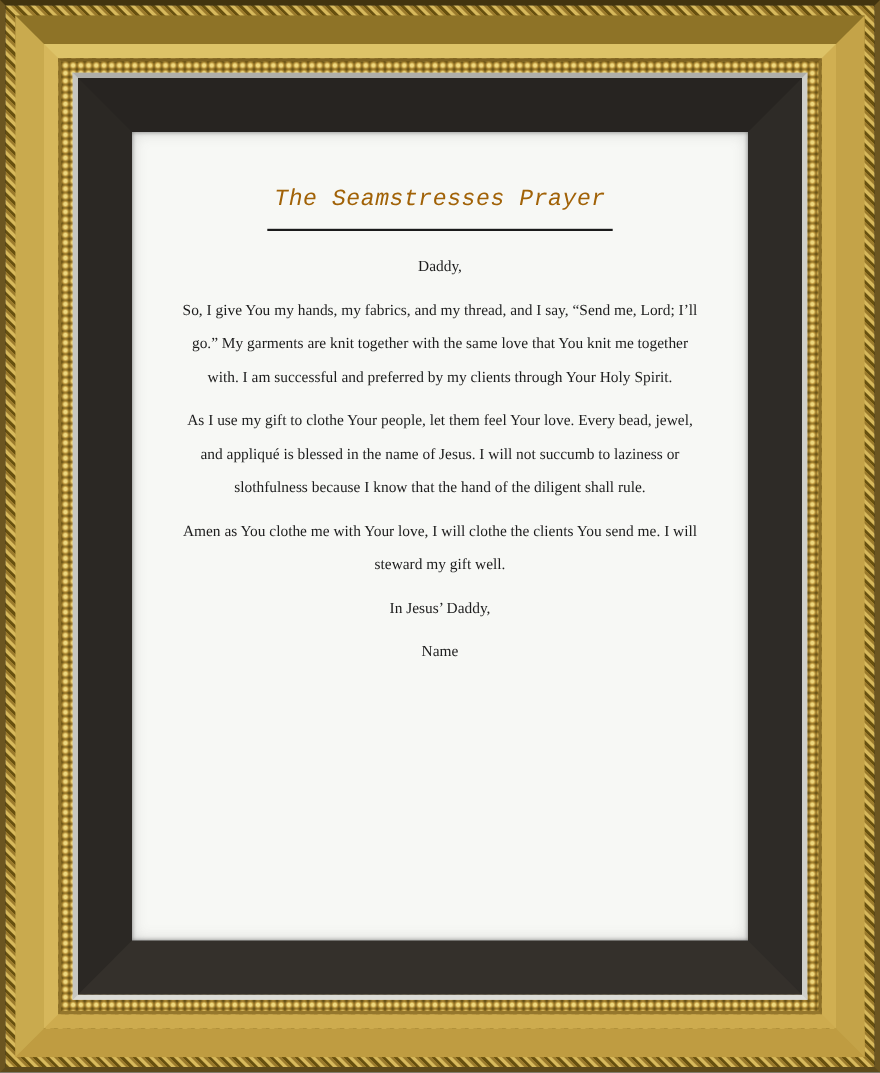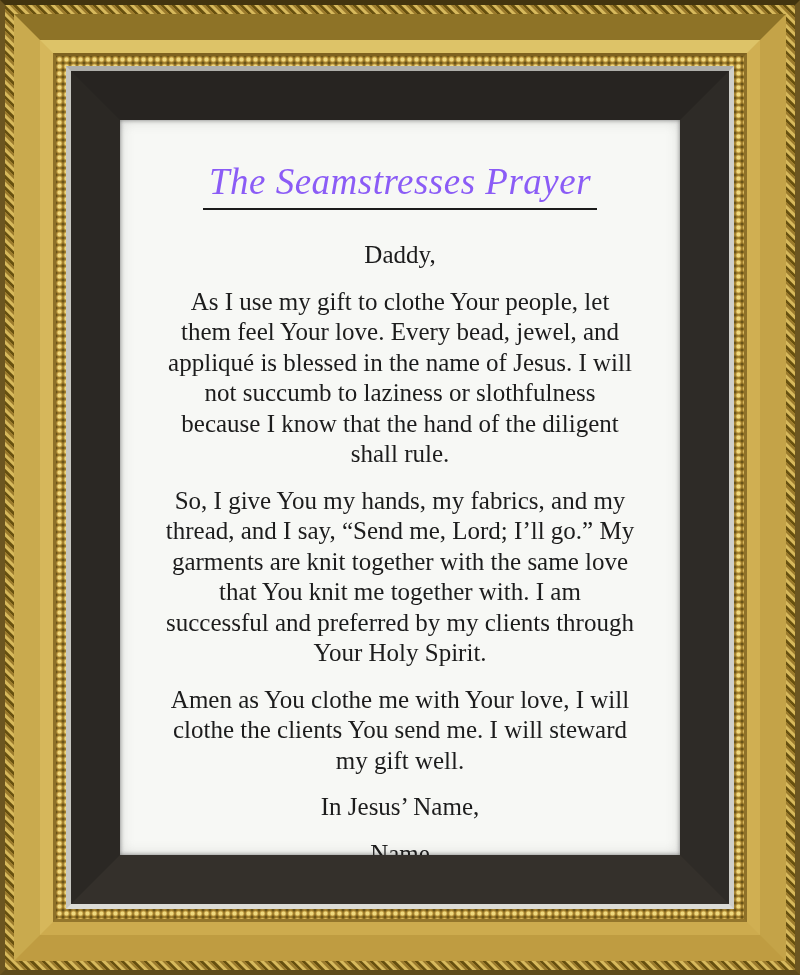--- a/index.html
+++ b/index.html
@@ -63,61 +63,61 @@
     height: 100%;
     background: #f7f8f5;
     box-shadow: inset 0 0 4px rgba(40,40,40,.55), inset 0 0 14px rgba(90,90,90,.22);
     padding: 42px 45px 0;
     text-align: center;
     overflow: hidden;
     color: #1c1c1c;
   }
   .title {
     display: inline-block;
-    font-family: Liberation Serif, serif;
+    font-family: Liberation Mono, monospace;
     font-style: italic;
     font-weight: 400;
-    font-size: 37px;
+    font-size: 21px;
     line-height: 40px;
     letter-spacing: .5px;
-    color: #8b5cf6;
+    color: #a16207;
     padding: 0 6px 6px;
     border-bottom: 2.5px solid #1b1b1b;
     margin-bottom: 14px;
   }
   .prayer p {
-    font-size: 25px;
+    font-size: 14px;
     line-height: 30.5px;
-    margin: 16px 0 9px;
+    margin: 4px 0 9px;
   }
 </style>
 </head>
 <body>
 
 <div class="frame">
   <div class="rope">
     <div class="bevel">
       <div class="band">
         <div class="groove">
           <div class="beading">
             <div class="fillet">
               <div class="mat">
                 <div class="paper prayer">
 
                   <h1 class="title">The Seamstresses Prayer</h1>
 
                   <p>Daddy,</p>
 
+                  <p>So, I give You my hands, my fabrics, and my thread, and I say, “Send me, Lord; I’ll go.” My garments are knit together with the same love that You knit me together with. I am successful and preferred by my clients through Your Holy Spirit.</p>
+
                   <p>As I use my gift to clothe Your people, let them feel Your love. Every bead, jewel, and appliqué is blessed in the name of Jesus. I will not succumb to laziness or slothfulness because I know that the hand of the diligent shall rule.</p>
-
-                  <p>So, I give You my hands, my fabrics, and my thread, and I say, “Send me, Lord; I’ll go.” My garments are knit together with the same love that You knit me together with. I am successful and preferred by my clients through Your Holy Spirit.</p>
 
                   <p>Amen as You clothe me with Your love, I will clothe the clients You send me. I will steward my gift well.</p>
 
-                  <p>In Jesus’ Name,</p>
+                  <p>In Jesus’ Daddy,</p>
 
                   <p>Name</p>
 
                 </div>
               </div>
             </div>
           </div>
         </div>
       </div>
     </div>

